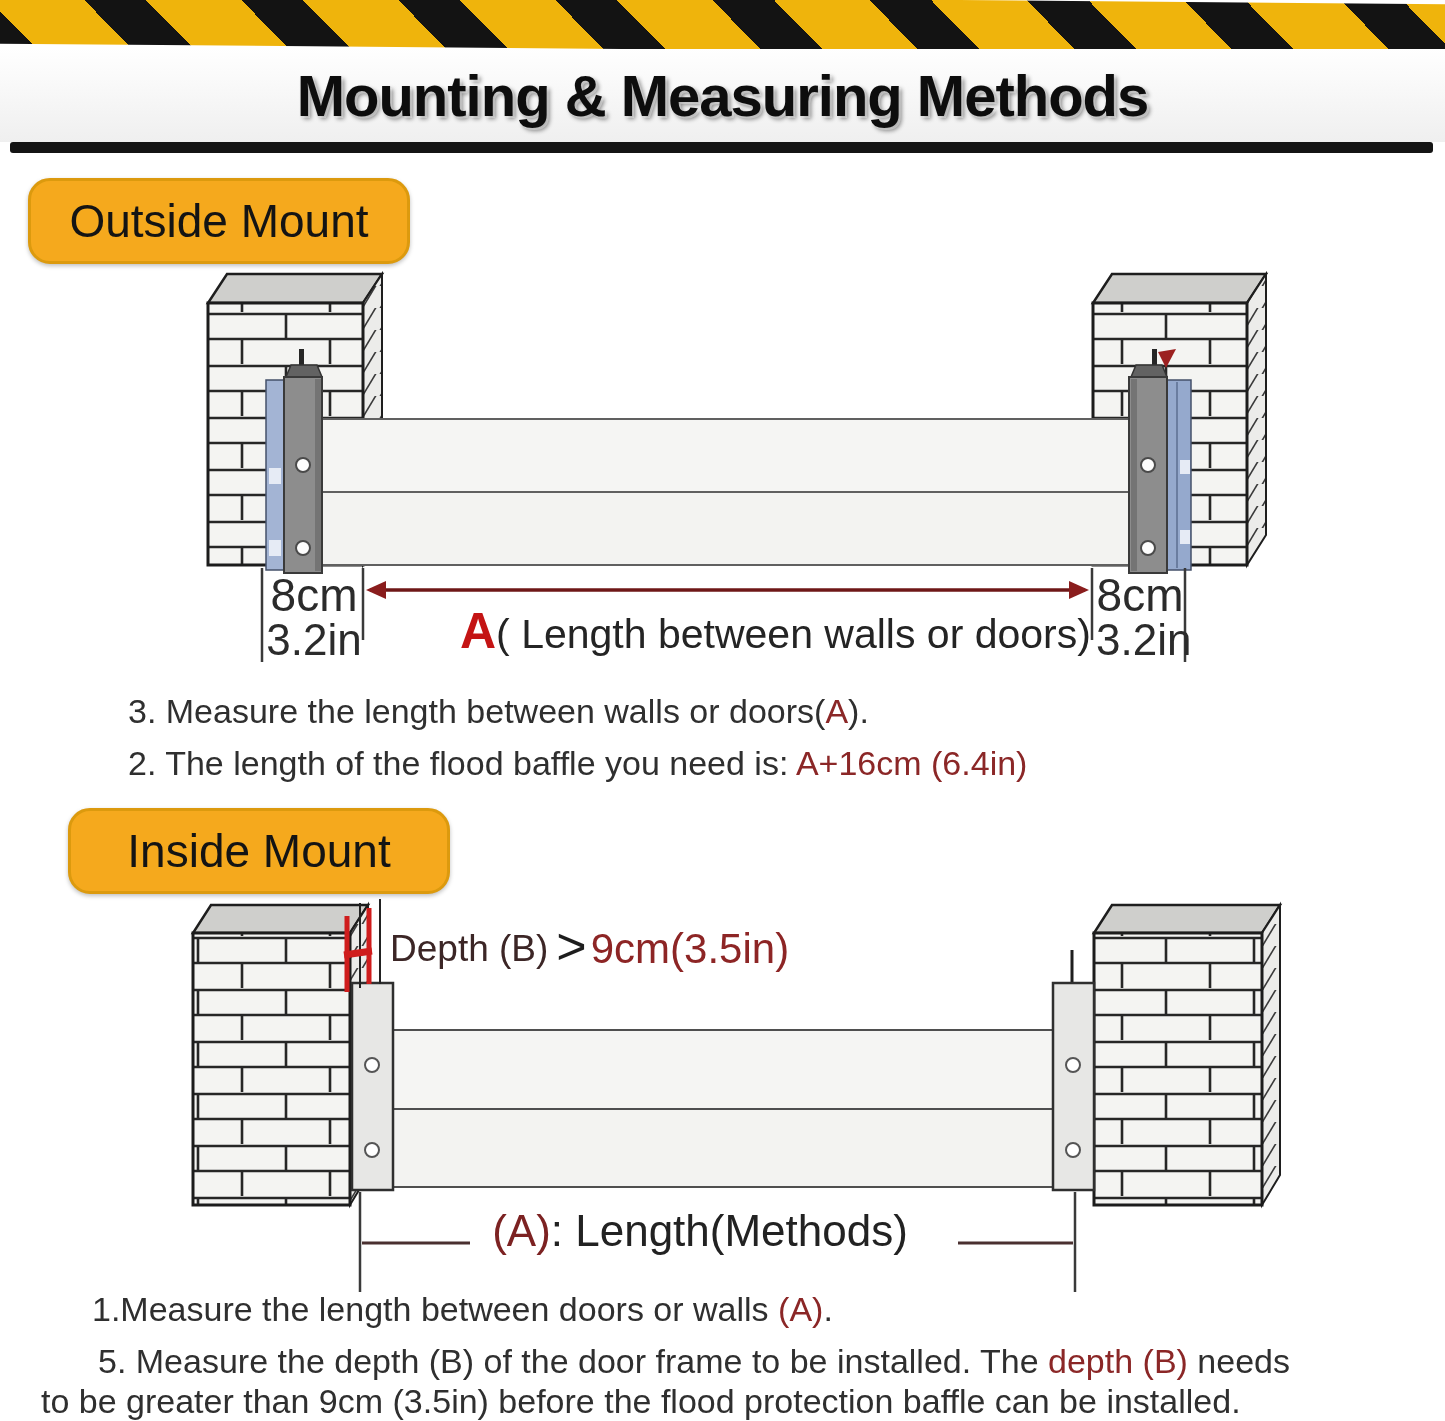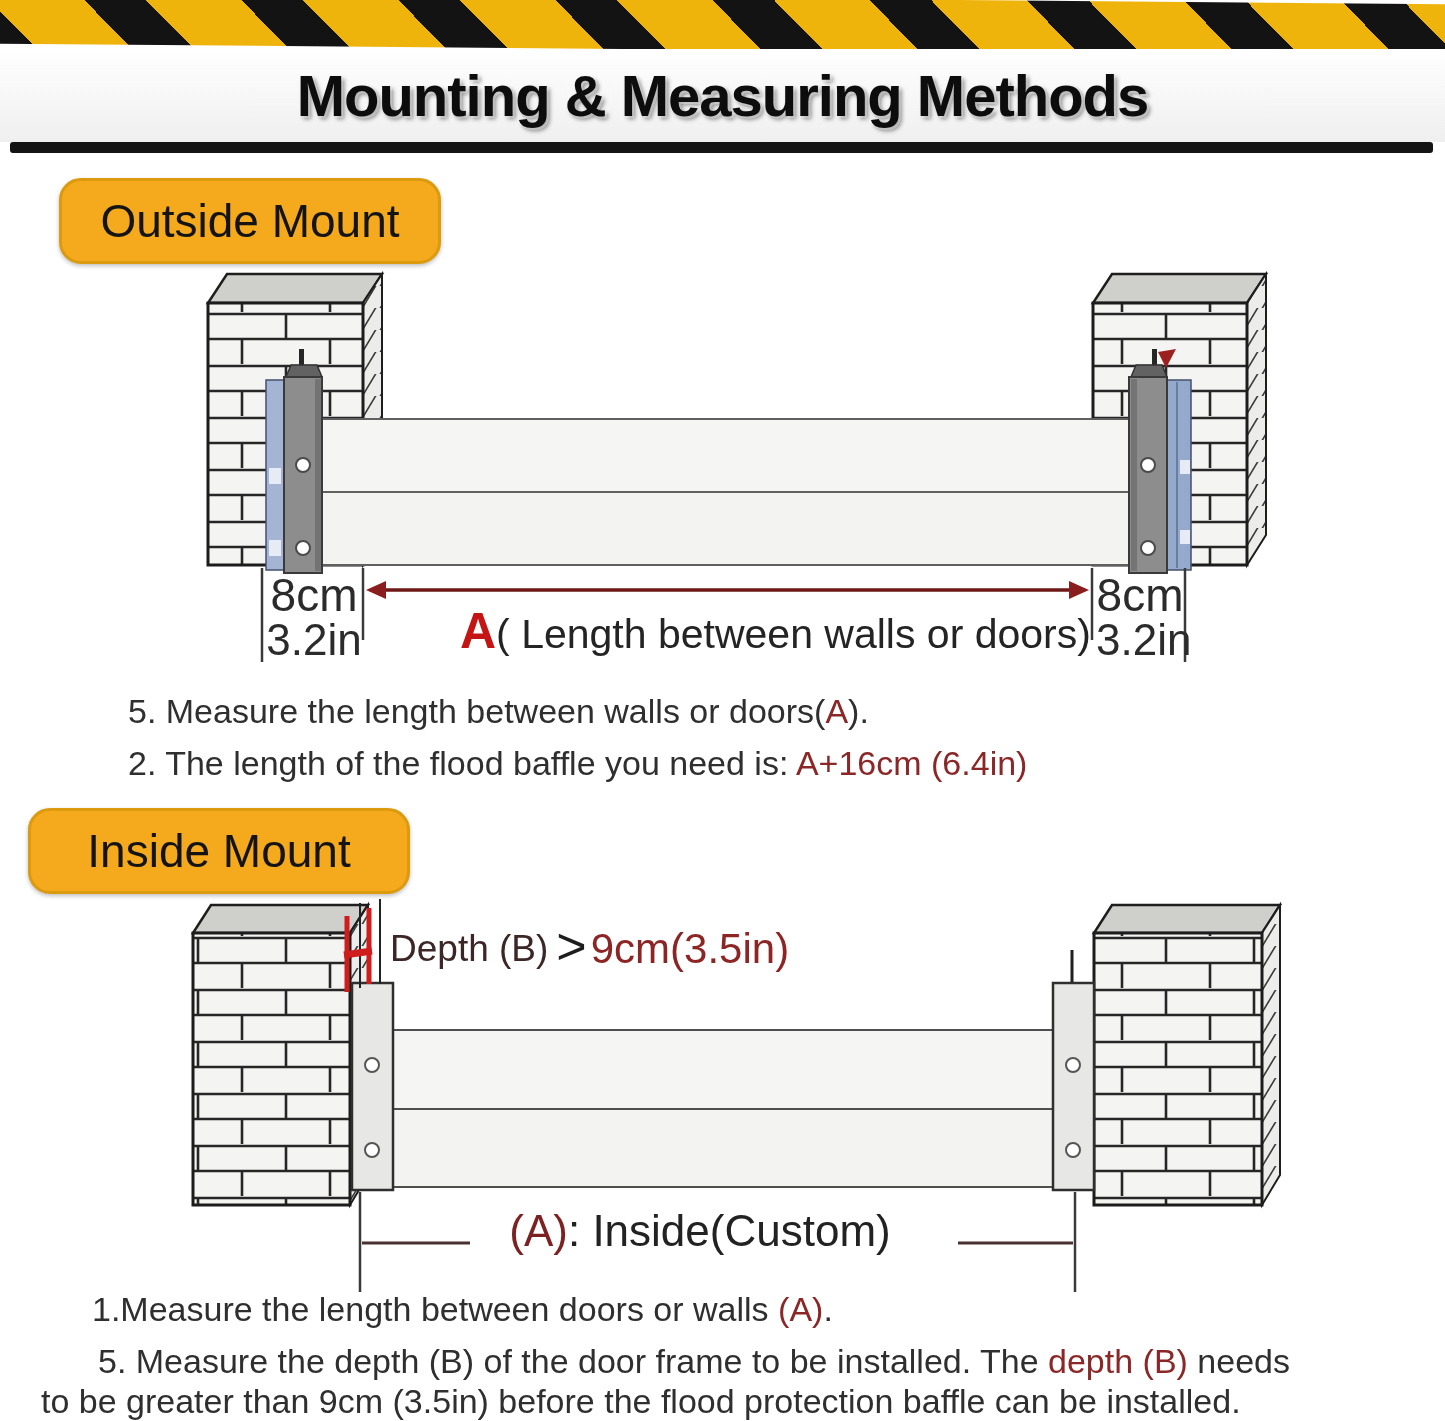--- a/index.html
+++ b/index.html
@@ -52,21 +52,21 @@
         <rect width="88" height="52" fill="#f4f4f2"></rect>
         <path d="M0 2 H88 M0 27 H88 M22 2 V27 M66 27 V52" stroke="#262626" stroke-width="2.6" fill="none"></path>
       </pattern>
       <pattern id="sideh" width="18" height="22" patternUnits="userSpaceOnUse">
         <rect width="18" height="22" fill="#ececea"></rect>
         <path d="M0 26 L18 -4" stroke="#3a3a3a" stroke-width="1.6" fill="none"></path>
       </pattern>
     </defs>
   </svg>
 
-  <div class="badge" style="top:178px;margin-left:31px;">
+  <div class="badge" style="top:178px;">
     <span>Outside Mount</span>
   </div>
 
   <svg width="1445" height="420" style="top:270px" viewBox="0 270 1445 420">
 
     <g>
       <polygon points="208,303 363,303 382,274 227,274" fill="#cfcfcc" stroke="#1e1e1e" stroke-width="2.5"></polygon>
       <polygon points="363,303 382,274 382,535 363,565" fill="url(#sideh)" stroke="#1e1e1e" stroke-width="2"></polygon>
       <rect x="208" y="303" width="155" height="262" fill="url(#brick)" stroke="#1c1c1c" stroke-width="3"></rect>
     </g>
@@ -126,27 +126,27 @@
 
   <div class="dimlbl" style="left:264px;top:572px;width:100px;">8cm</div>
   <div class="dimlbl" style="left:264px;top:618px;width:100px;font-size:44px;">3.2in</div>
   <div class="dimlbl" style="left:1094px;top:572px;width:92px;">8cm</div>
   <div class="dimlbl" style="left:1096px;top:618px;width:92px;font-size:44px;">3.2in</div>
   <div class="alabel">
     <span class="amark">A</span><span class="atext">( Length between walls or doors)</span>
   </div>
 
   <div class="step" style="left:128px;top:692px;">
-    <span>5. Measure the length between walls or doors(</span><span class="red">A</span><span>).</span>
+    <span>3. Measure the length between walls or doors(</span><span class="red">A</span><span>).</span>
   </div>
   <div class="step" style="left:128px;top:744px;">
     <span>2. The length of the flood baffle you need is: </span><span class="red">A+16cm (6.4in)</span>
   </div>
 
-  <div class="badge" style="top:808px;">
+  <div class="badge" style="top:808px;margin-left:40px;">
     <span>Inside Mount</span>
   </div>
 
   <svg width="1445" height="400" style="top:895px" viewBox="0 895 1445 400">
 
     <g>
       <polygon points="193,933 350,933 368,905 211,905" fill="#cfcfcc" stroke="#1e1e1e" stroke-width="2.5"></polygon>
       <polygon points="350,933 368,905 368,1175 350,1205" fill="url(#sideh)" stroke="#1e1e1e" stroke-width="2"></polygon>
       <rect x="193" y="933" width="157" height="272" fill="url(#brick)" stroke="#1c1c1c" stroke-width="3"></rect>
     </g>
@@ -189,21 +189,21 @@
       <line x1="958" y1="1243" x2="1073" y2="1243" stroke="#4a3030" stroke-width="3"></line>
     </g>
   </svg>
 
   <div class="depthlbl">
     <span class="d1">Depth (B)</span>
     <span class="dgt">&gt;</span>
     <span class="d2">9cm(3.5in)</span>
   </div>
   <div class="lenlbl">
-    <span class="lred">(A)</span><span class="lblack">: Inside(Custom)</span>
+    <span class="lred">(A)</span><span class="lblack">: Length(Methods)</span>
   </div>
 
   <div class="step" style="left:92px;top:1290px;">
     <span>1.Measure the length between doors or walls </span><span class="red">(A)</span><span>.</span>
   </div>
   <div class="step" style="left:98px;top:1342px;">
     <span>5. Measure the depth (B) of the door frame to be installed. The </span><span class="red">depth (B)</span><span> needs</span>
   </div>
   <div class="step" style="left:41px;top:1382px;">
     <span>to be greater than 9cm (3.5in) before the flood protection baffle can be installed.</span>

